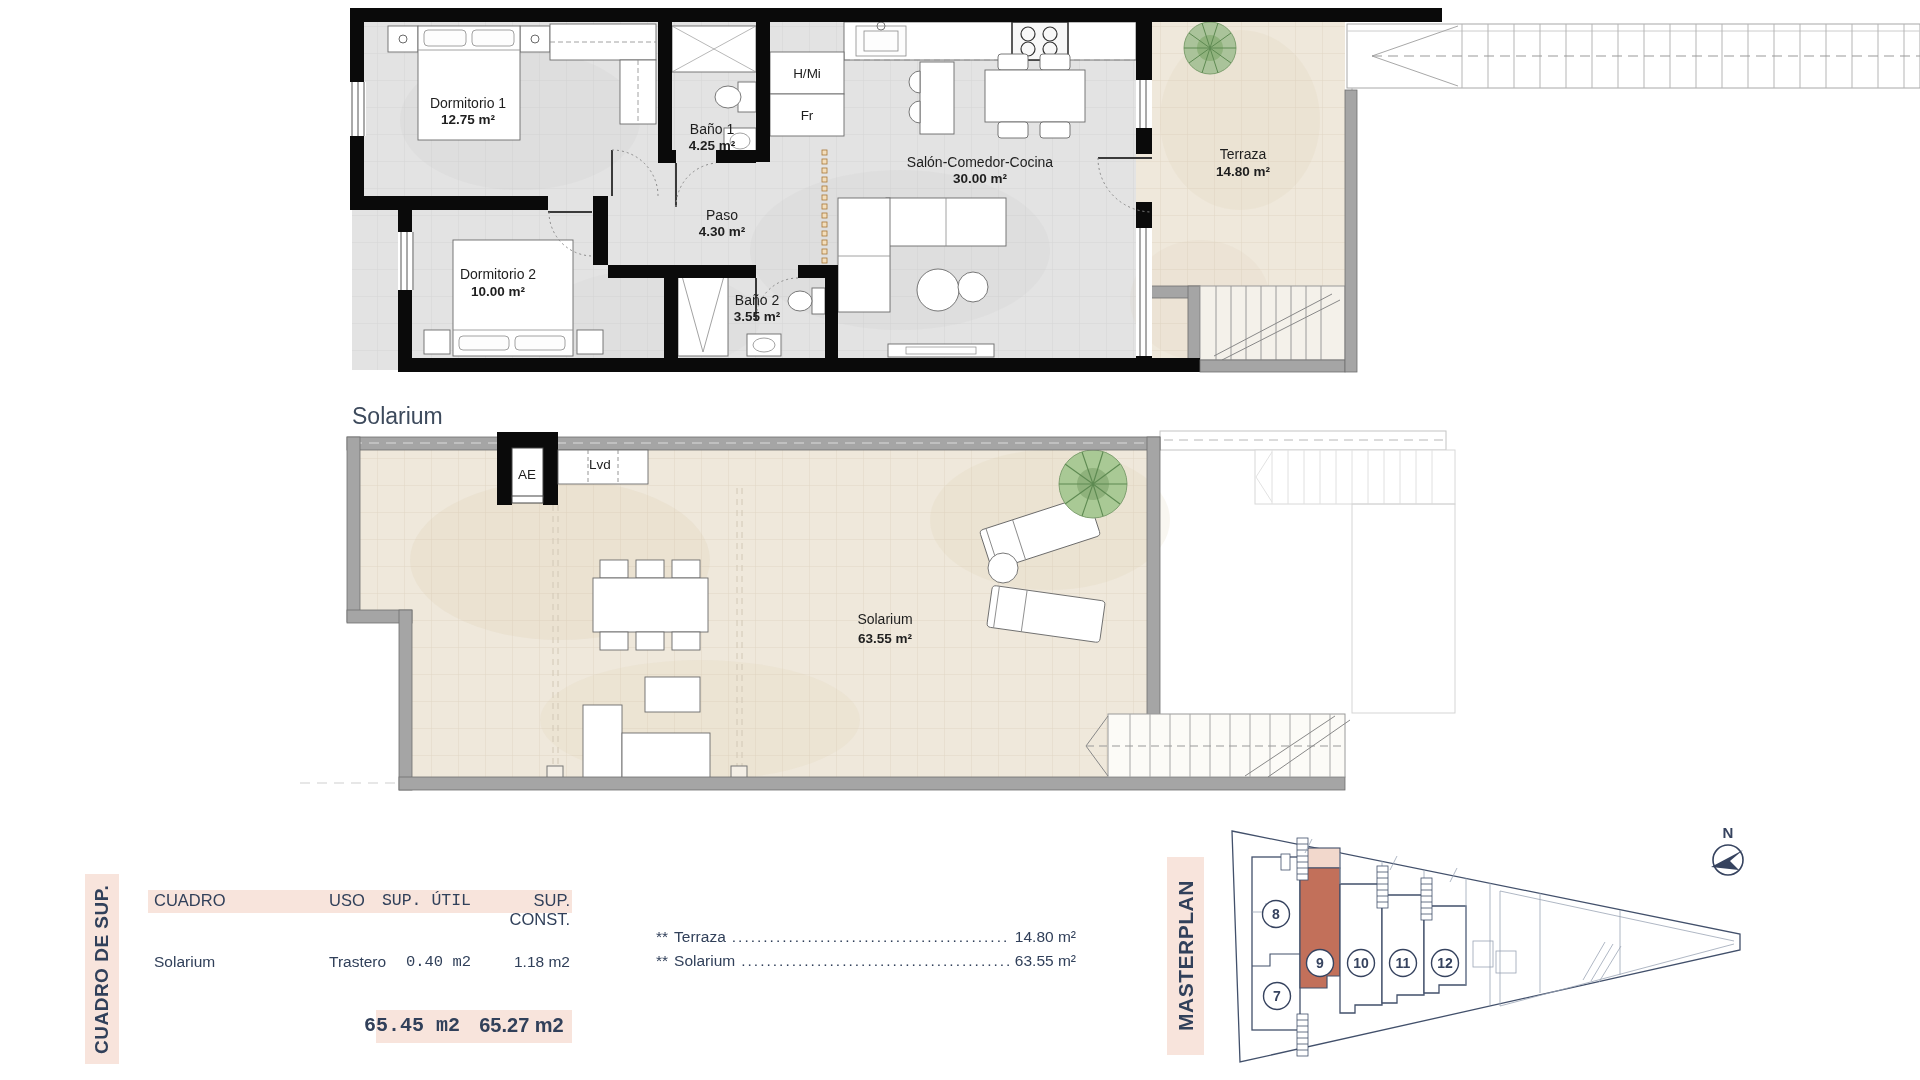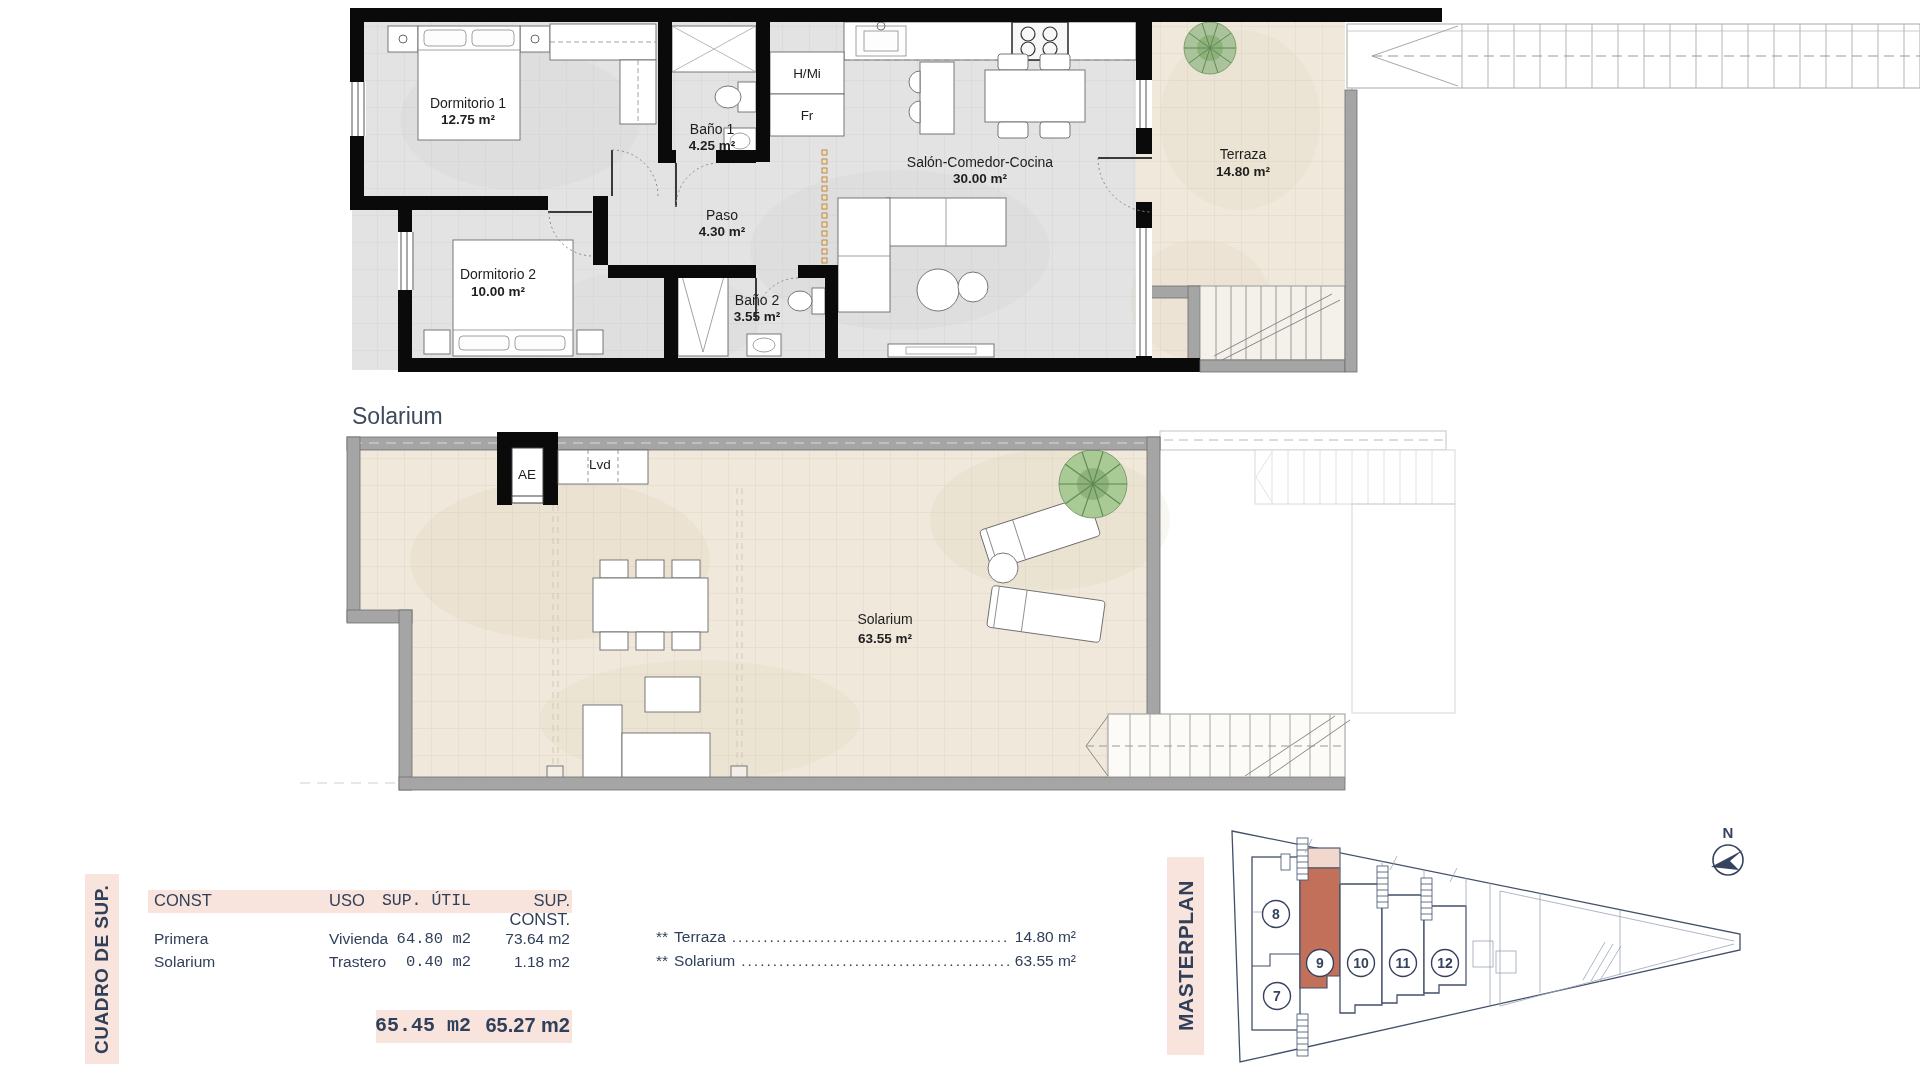--- a/index.html
+++ b/index.html
@@ -36,21 +36,21 @@
   .hdr-band{position:absolute;left:0;top:2px;width:424px;height:23px;background:#f8e4dc;}
   .hdr span{position:absolute;top:3px;font-size:16.5px;font-weight:400;}
   .c1{left:6px;width:140px;}
   .c2{left:150px;width:105px;margin-left:31px;}
   .c3{left:205px;width:118px;text-align:right;font-family:Liberation Mono, monospace;}
   .c4{left:325px;width:97px;text-align:right;}
   .trow{position:absolute;height:22px;left:0;width:424px;font-size:15.5px;}
   .trow span{position:absolute;top:0;}
   .r1{top:42px;} .r2{top:65px;}
   .tot-band{position:absolute;left:228px;top:122px;width:196px;height:33px;background:#f8e4dc;}
-  .tot{position:absolute;top:126px;font-size:20px;font-weight:700;}
+  .tot{position:absolute;top:126px;font-size:20px;font-weight:700;text-align:center;}
   .ann{position:absolute;left:508px;top:40px;width:420px;}
   .ann-line{display:flex;align-items:baseline;height:24px;font-size:15.5px;}
   .ann-pre{white-space:pre;margin-right:6px;}
   .ann-dots{flex:1;overflow:hidden;white-space:nowrap;letter-spacing:2px;margin:0 6px;}
   .ann-val{white-space:nowrap;}
 </style>
 </head>
 <body>
 
 <div id="stage">
@@ -579,30 +579,24 @@
     </g>
   </g>
 </svg>
 
   <div id="cuadro-bar" class="vbar">CUADRO DE SUP.</div>
   <div id="masterplan-bar" class="vbar">MASTERPLAN</div>
 
   <div class="summary">
     <div class="hdr-band"></div>
     <div class="hdr">
-      <span class="c1">CONST</span>
+      <span class="c1">CUADRO</span>
       <span class="c2">USO</span>
       <span class="c3">SUP. ÚTIL</span>
       <span class="c4">SUP. CONST.</span>
-    </div>
-    <div class="trow r1">
-      <span class="c1">Primera</span>
-      <span class="c2">Vivienda</span>
-      <span class="c3">64.80 m2</span>
-      <span class="c4">73.64 m2</span>
     </div>
     <div class="trow r2">
       <span class="c1">Solarium</span>
       <span class="c2">Trastero</span>
       <span class="c3">0.40 m2</span>
       <span class="c4">1.18 m2</span>
     </div>
     <div class="tot-band"></div>
     <span class="tot c3">65.45 m2</span>
     <span class="tot c4">65.27 m2</span>

